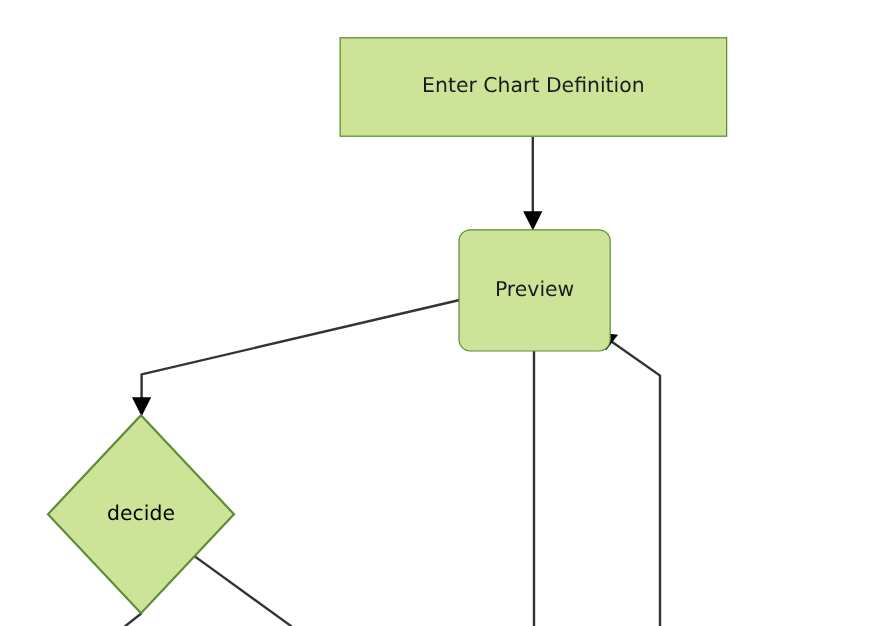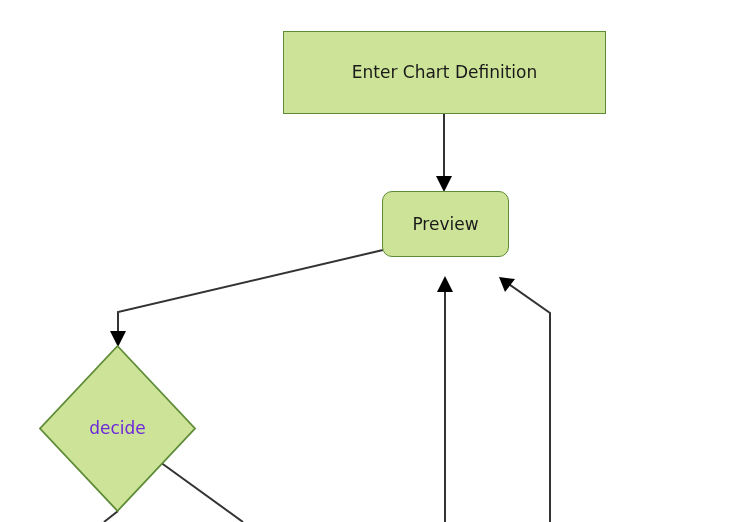--- a/index.html
+++ b/index.html
@@ -46,21 +46,21 @@
   .node-round {
     border-radius: 10px;
   }
   .node-diamond {
     background: none;
     border: none;
   }
   .node-diamond .diamond-label {
     position: relative;
     z-index: 2;
-    color: #6d28d9;
+    color: #000000;
     font-size: 17px;
   }
   .node-diamond svg {
     position: absolute;
     left: 0;
     top: 0;
     overflow: visible;
   }
   .edge-path {
     fill: none;
@@ -93,21 +93,21 @@
     <polygon class="edge-head" points="445,276 437,292 453,292"></polygon>
 
     <path class="edge-path" d="M 550 522 L 550 313 L 506 282"></path>
     <polygon class="edge-head" points="499,277 515,279 505,292"></polygon>
   </svg>
 
   <div class="node node-rect" style="left:283px; top:31px; width:323px; height:83px;">
     <span>Enter Chart Definition</span>
   </div>
 
-  <div class="node node-round" style="left:382px; top:191px; width:127px; height:66px;">
+  <div class="node node-round" style="left:382px; top:191px; width:127px; height:102px;">
     <span>Preview</span>
   </div>
 
   <div class="node node-diamond" style="left:40px; top:346px; width:155px; height:165px;">
     <svg width="155" height="165" viewBox="0 0 155 165">
       <polygon points="77.5,0 155,82.5 77.5,165 0,82.5" fill="#cde498" stroke="#5d8b36" stroke-width="1.8"></polygon>
     </svg>
     <span class="diamond-label">decide</span>
   </div>
 

